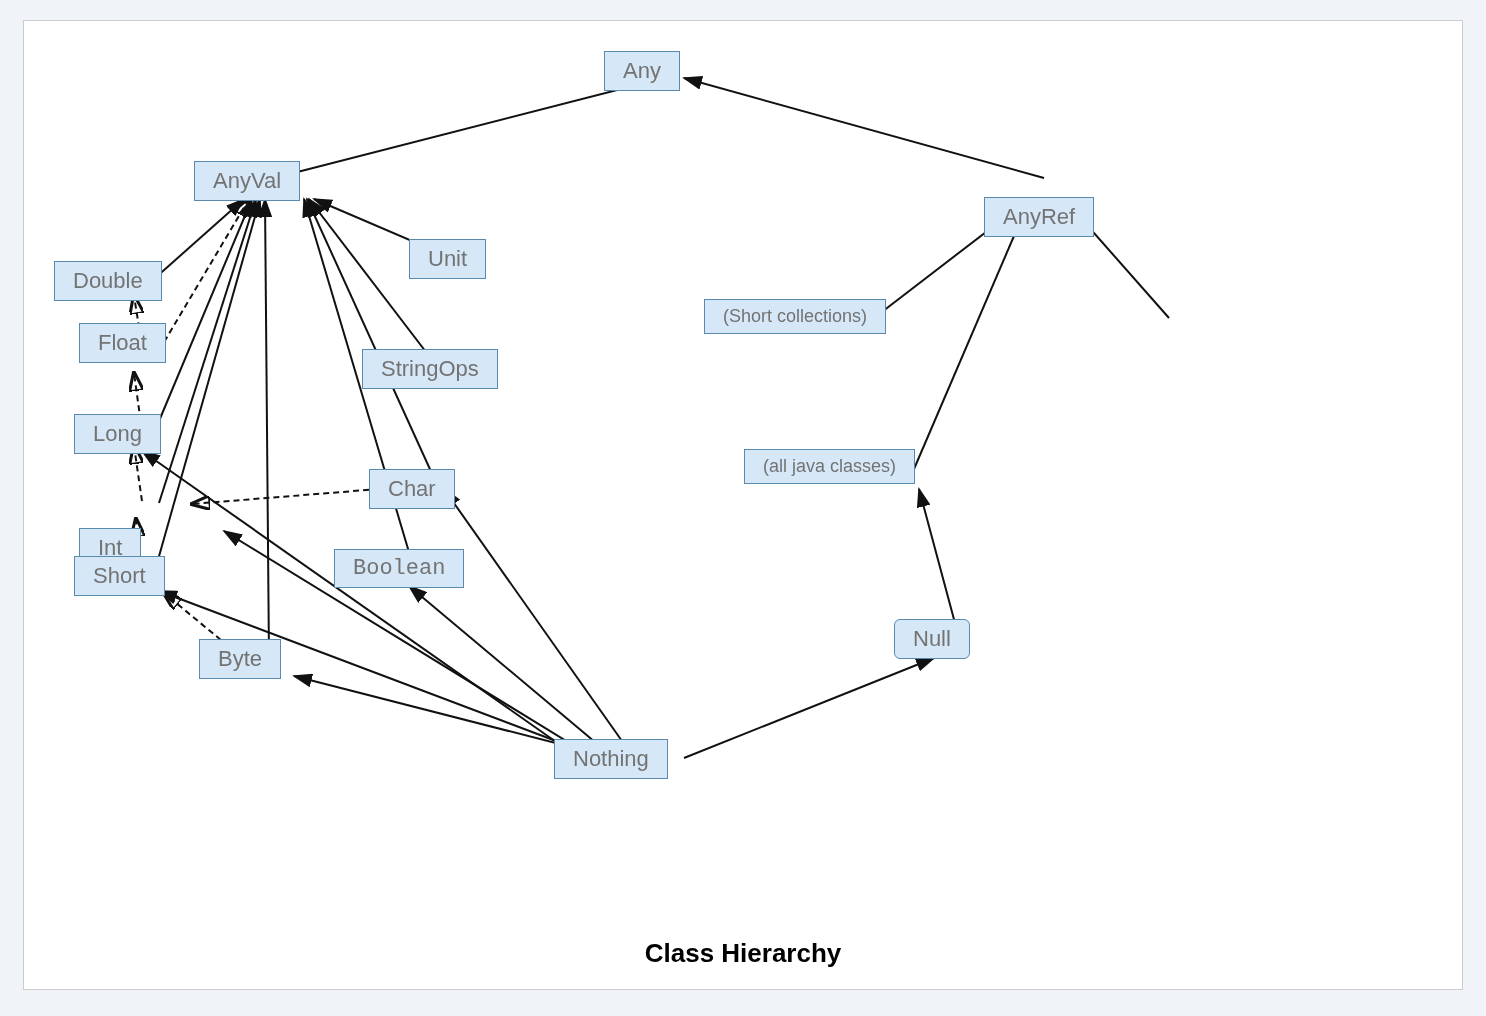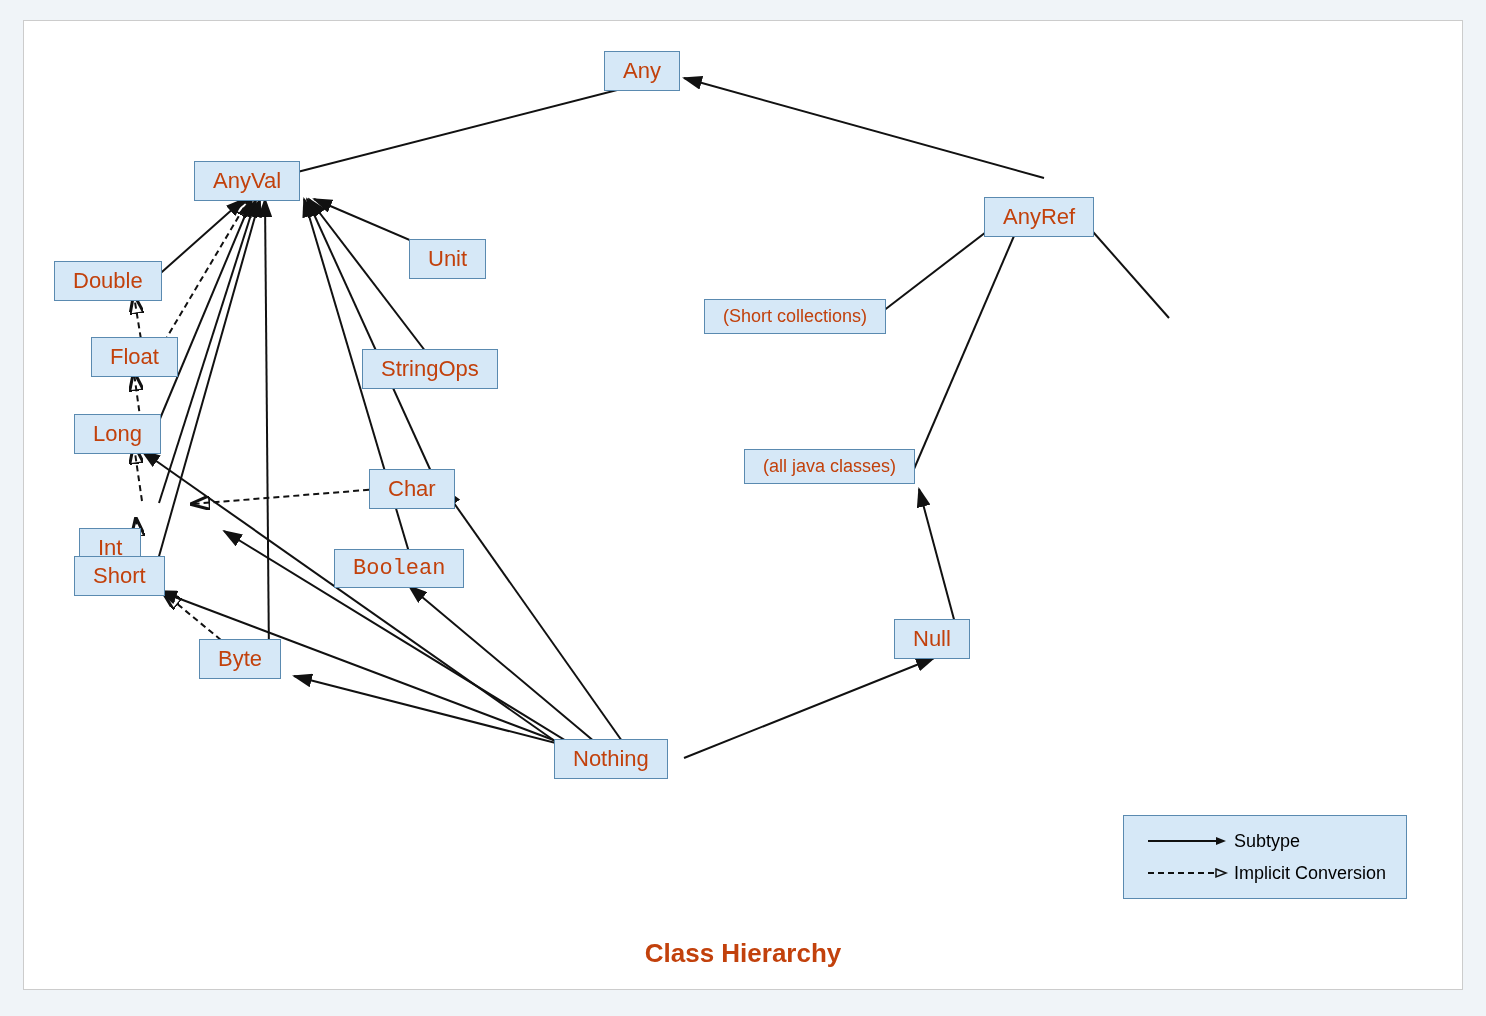--- a/index.html
+++ b/index.html
@@ -18,21 +18,21 @@
       height: 970px;
       position: relative;
     }
     .node {
       position: absolute;
       background: #d6e8f7;
       border: 1.5px solid #5a8ab0;
       padding: 6px 18px;
       font-size: 22px;
       font-weight: normal;
-      color: #c2410c;
+      color: #737373;
       white-space: nowrap;
       text-align: center;
     }
     svg.arrows {
       position: absolute;
       top: 0; left: 0;
       width: 100%;
       height: 100%;
       overflow: visible;
       pointer-events: none;
@@ -53,21 +53,21 @@
       margin-bottom: 10px;
     }
     .legend-row:last-child { margin-bottom: 0; }
     .caption {
       position: absolute;
       bottom: 20px;
       left: 50%;
       transform: translateX(-50%);
       font-size: 26px;
       font-weight: bold;
-      color: #c2410c;
+      color: #000000;
     }
   </style>
 </head>
 <body>
 
 <div id="diagram-container">
   <svg class="arrows">
     <defs>
 
       <marker id="arrow-solid" markerWidth="10" markerHeight="7" refX="9" refY="3.5" orient="auto">
@@ -135,45 +135,29 @@
 
     <line x1="555" y1="737" x2="118" y2="430" stroke="#111" stroke-width="2" marker-end="url(#arrow-solid)"></line>
 
     <line x1="610" y1="737" x2="420" y2="468" stroke="#111" stroke-width="2" marker-end="url(#arrow-solid)"></line>
   </svg>
 
   <div class="node" style="left:580px;top:30px;">Any</div>
   <div class="node" style="left:170px;top:140px;">AnyVal</div>
   <div class="node" style="left:960px;top:140px;margin-top:36px;">AnyRef</div>
   <div class="node" style="left:30px;top:240px;">Double</div>
-  <div class="node" style="left:55px;top:316px;margin-left:12px;">Float</div>
+  <div class="node" style="left:55px;top:302px;">Float</div>
   <div class="node" style="left:50px;top:393px;">Long</div>
   <div class="node" style="left:55px;top:463px;margin-top:44px;">Int</div>
   <div class="node" style="left:50px;top:535px;">Short</div>
   <div class="node" style="left:175px;top:618px;">Byte</div>
   <div class="node" style="left:385px;top:218px;">Unit</div>
   <div class="node" style="left:338px;top:328px;">StringOps</div>
   <div class="node" style="left:345px;top:448px;">Char</div>
   <div class="node" style="left:310px;top:528px;font-family:Liberation Mono, monospace;">Boolean</div>
   <div class="node" style="left:530px;top:718px;">Nothing</div>
-  <div class="node" style="left:870px;top:598px;">Null</div>
+  <div class="node" style="left:870px;top:598px;border-radius:6px;">Null</div>
   <div class="node" style="left:680px;top:278px;font-size:18px;">(Short collections)</div>
   <div class="node" style="left:720px;top:428px;font-size:18px;">(all java classes)</div>
 
-  <div class="legend-box" style="right:55px;bottom:90px;">
-    <div class="legend-row">
-      <svg width="90" height="22">
-        <line x1="4" y1="11" x2="72" y2="11" stroke="#111" stroke-width="2"></line>
-        <polygon points="72,7 82,11 72,15" fill="#111"></polygon>
-      </svg>
-      <span>Subtype</span>
-    </div>
-    <div class="legend-row">
-      <svg width="90" height="22">
-        <line x1="4" y1="11" x2="72" y2="11" stroke="#111" stroke-width="2" stroke-dasharray="6,4"></line>
-        <polygon points="72,7 82,11 72,15" fill="none" stroke="#111" stroke-width="1.5"></polygon>
-      </svg>
-      <span>Implicit Conversion</span>
-    </div>
-  </div>
 
   <div class="caption">Class Hierarchy</div>
 </div>
 
 </body></html>

